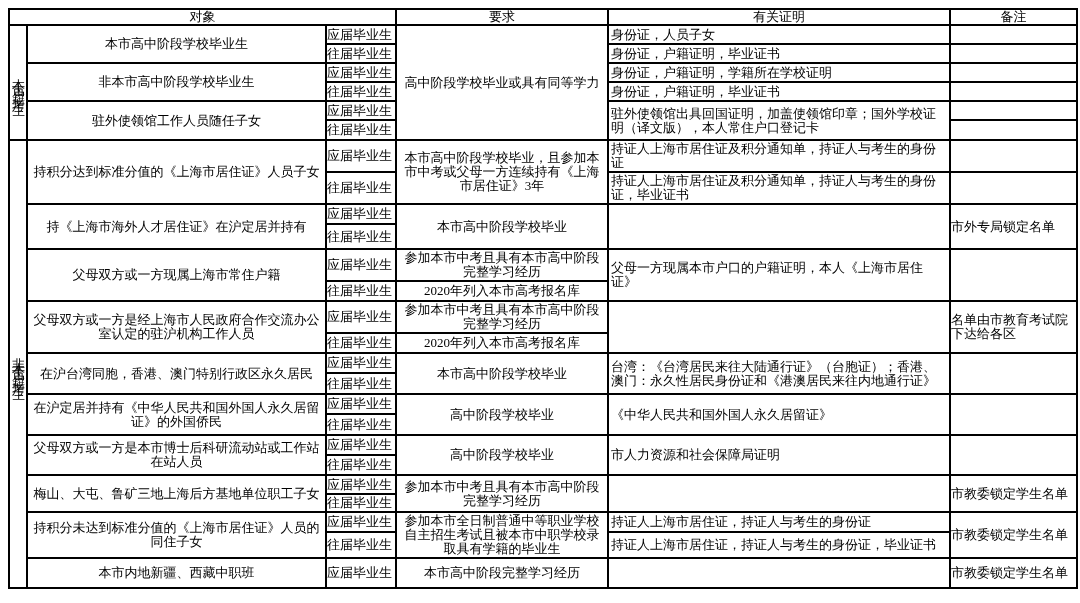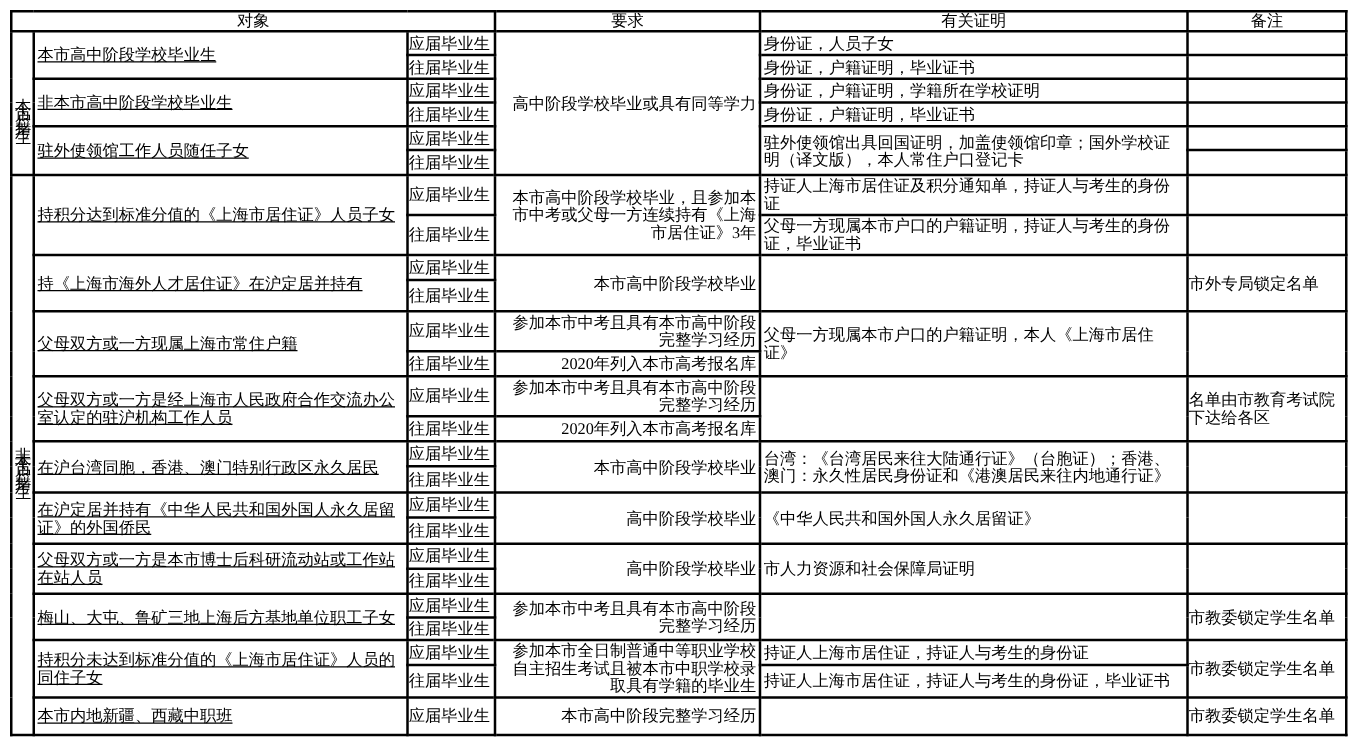--- a/index.html
+++ b/index.html
@@ -5,23 +5,23 @@
   html,body{margin:0;padding:0;background:#ffffff;}
   body{width:1080px;height:603px;position:relative;overflow:hidden;
        font-family:"Liberation Serif","DejaVu Serif",serif;color:#000;}
   .sheet{position:absolute;left:8px;top:8px;}
   table{border-collapse:collapse;table-layout:fixed;width:1068px;}
   th,td{border:2px solid #000;font-size:13px;line-height:14px;font-weight:normal;
         padding:1px 2px;vertical-align:middle;overflow:hidden;word-break:break-all;}
   th{text-align:center;height:14px;padding:0 10px;}
   td.grp{writing-mode:vertical-rl;text-orientation:upright;text-align:center;
          letter-spacing:5px;padding:1px 0;}
-  td.obj{text-align:left;text-decoration:underline;}
+  td.obj{text-align:center;}
   td.typ{text-align:left;padding:1px 0;}
-  td.req{text-align:right;}
+  td.req{text-align:center;}
   td.cert{text-align:left;}
   td.rem{text-align:left;padding:1px 0;}
 </style>
 </head>
 <body>
 
 <div class="sheet">
 <table>
   <colgroup>
     <col style="width:18px">
@@ -78,21 +78,21 @@
   <tr style="height:20px">
     <td class="grp" rowspan="19">非本市户籍考生</td>
     <td class="obj" rowspan="2">持积分达到标准分值的《上海市居住证》人员子女</td>
     <td class="typ">应届毕业生</td>
     <td class="req" rowspan="2">本市高中阶段学校毕业，且参加本市中考或父母一方连续持有《上海市居住证》3年</td>
     <td class="cert">持证人上海市居住证及积分通知单，持证人与考生的身份证</td>
     <td class="rem"></td>
   </tr>
   <tr style="height:25px">
     <td class="typ">往届毕业生</td>
-    <td class="cert">父母一方现属本市户口的户籍证明，持证人与考生的身份证，毕业证书</td>
+    <td class="cert">持证人上海市居住证及积分通知单，持证人与考生的身份证，毕业证书</td>
     <td class="rem"></td>
   </tr>
   <tr style="height:20px">
     <td class="obj" rowspan="2">持《上海市海外人才居住证》在沪定居并持有</td>
     <td class="typ">应届毕业生</td>
     <td class="req" rowspan="2">本市高中阶段学校毕业</td>
     <td class="cert" rowspan="2"></td>
     <td class="rem" rowspan="2">市外专局锁定名单</td>
   </tr>
   <tr style="height:25px">

